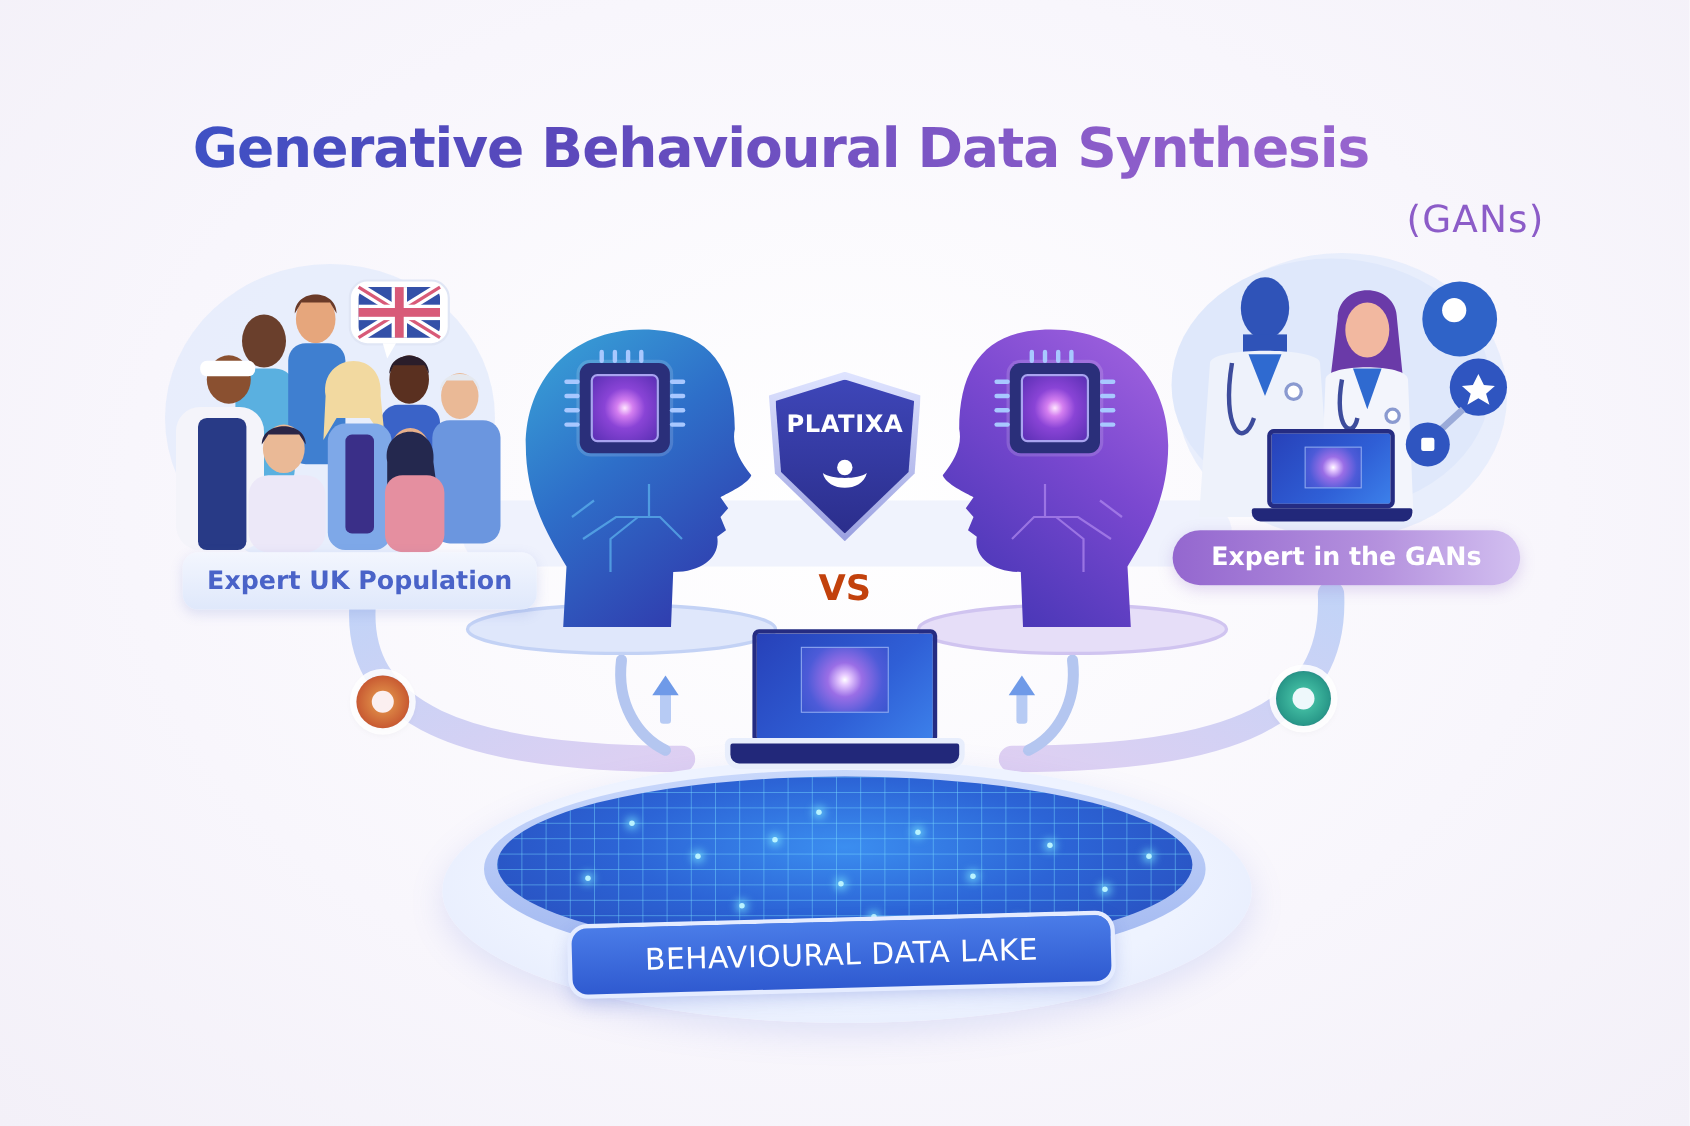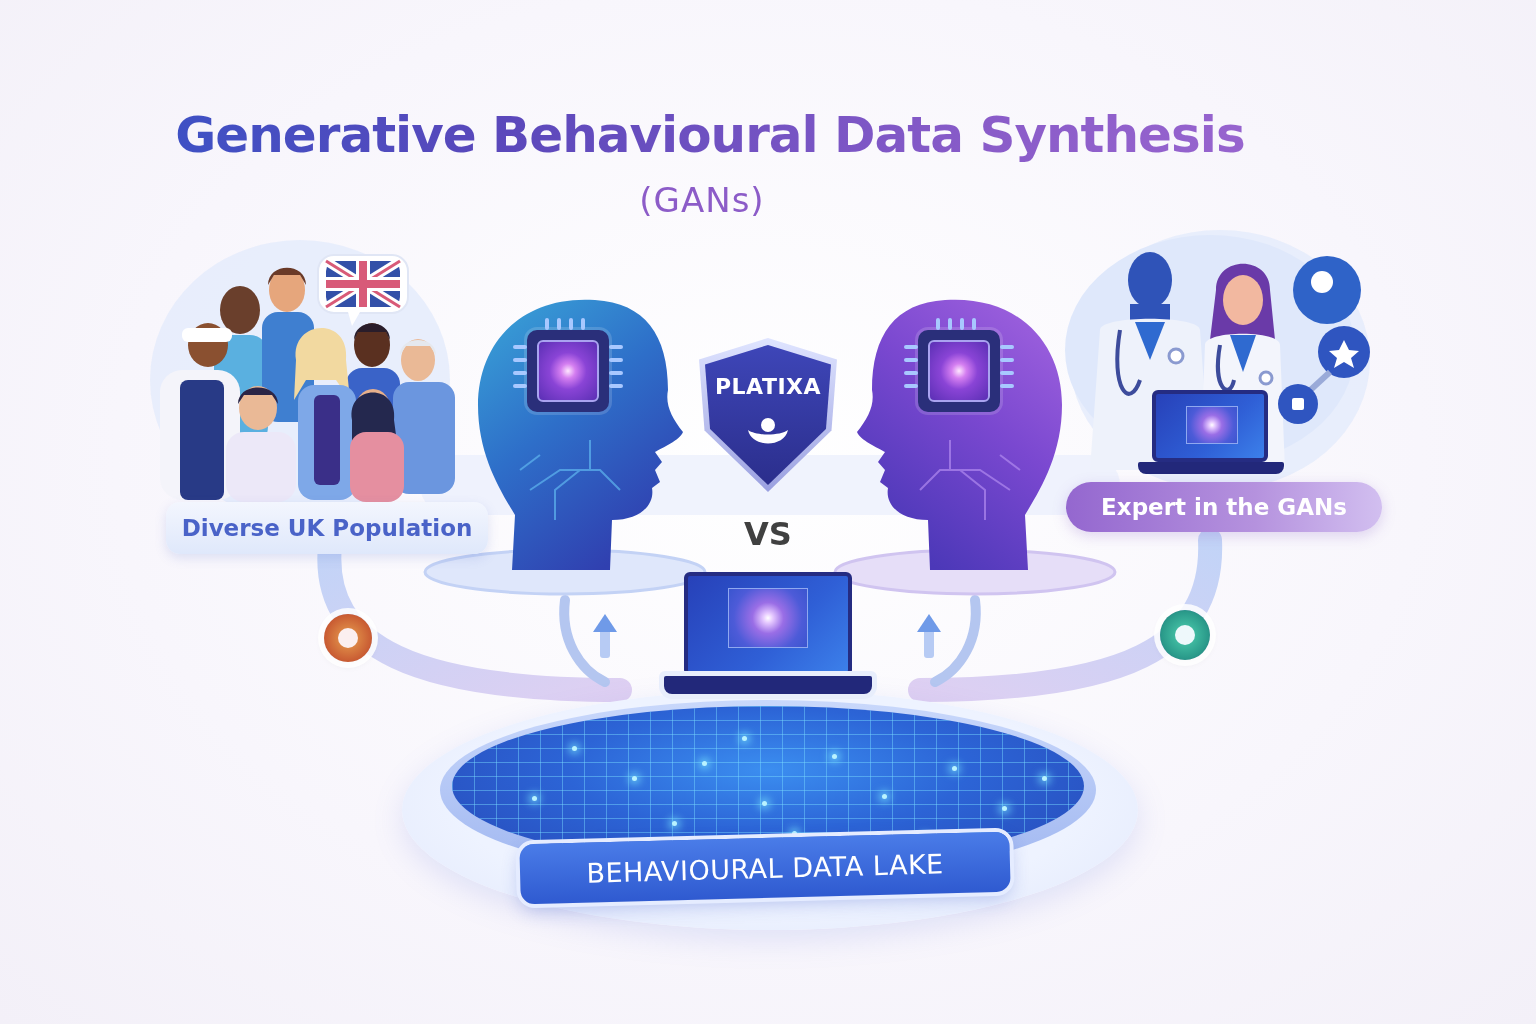--- a/index.html
+++ b/index.html
@@ -11,21 +11,21 @@
   }
 
   
   .title {
     position: absolute; left: 0; top: 106px; width: 1420px; text-align: center;
     font-size: 50px; font-weight: bold; letter-spacing: -1px;
     background: linear-gradient(90deg, #2f55c9 0%, #5a48bb 35%, #8a5cc9 70%, #a06ad2 100%);
     -webkit-background-clip: text; background-clip: text; color: transparent;
   }
   .subtitle {
-    position: absolute; left: 0; top: 180px; width: 1404px; text-align: center;
+    position: absolute; left: 0; top: 180px; width: 1404px; text-align: right;
     font-size: 34px; color: #8c5cc8; letter-spacing: 1px;
   }
 
   .label-pill {
     position: absolute; display: flex; align-items: center; justify-content: center;
     font-weight: bold; font-size: 23px;
   }
   .pop-label {
     left: 166px; top: 502px; width: 322px; height: 52px; border-radius: 14px;
     background: linear-gradient(180deg, #f3f6fe 0%, #dfe8fb 100%);
@@ -57,21 +57,21 @@
     position: absolute; left: 699px; top: 338px; width: 138px; height: 154px;
     background: linear-gradient(180deg, #dfe4ff, #9aa0e0);
     clip-path: polygon(50% 0%, 100% 14%, 96% 60%, 50% 100%, 4% 60%, 0% 14%);
   }
   .shield-text {
     position: absolute; left: 699px; top: 374px; width: 138px; text-align: center;
     color: #ffffff; font-weight: bold; font-size: 22px; letter-spacing: 0.5px;
   }
   .vs {
     position: absolute; left: 738px; top: 515px; width: 60px; text-align: center;
-    color: #404040; font-weight: bold; font-size: 32px;
+    color: #c2410c; font-weight: bold; font-size: 32px;
   }
 
   
   .laptop-screen {
     position: absolute; border-radius: 6px;
     background: linear-gradient(135deg, #2741b9 0%, #2f5fd6 60%, #3c80ea 100%);
     border: 4px solid #252c82;
   }
   .laptop-screen .inner {
     position: absolute; border: 1px solid #8fa8f0;
@@ -264,21 +264,21 @@
     <circle cx="1327" cy="290" r="34" fill="#2f63c8"></circle>
     <circle cx="1322" cy="282" r="11" fill="#ffffff"></circle>
     <circle cx="1344" cy="352" r="26" fill="#2f55c0"></circle>
     <polygon points="1344,340 1349,350 1359,351 1351,358 1354,368 1344,362 1334,368 1337,358 1329,351 1339,350" fill="#ffffff"></polygon>
     <line x1="1330" y1="372" x2="1305" y2="395" stroke="#9aaad8" stroke-width="6"></line>
     <circle cx="1298" cy="404" r="20" fill="#2f55c0"></circle>
     <rect x="1292" y="398" width="12" height="12" rx="2" fill="#ffffff"></rect>
   </g>
 </svg>
 
-<div class="label-pill pop-label">Diverse UK Population</div>
+<div class="label-pill pop-label">Expert UK Population</div>
 
 <div class="laptop-screen" style="left:1152px; top:390px; width:116px; height:72px;">
   <div class="inner" style="left:30px; top:12px; width:52px; height:38px;"></div>
 </div>
 <div class="laptop-base" style="left:1138px; top:462px; width:146px; height:12px;"></div>
 <div class="label-pill expert-label">Expert in the GANs</div>
 
 <div class="chip" style="left:527px; top:330px;">
   <div class="core"></div>
 </div>

